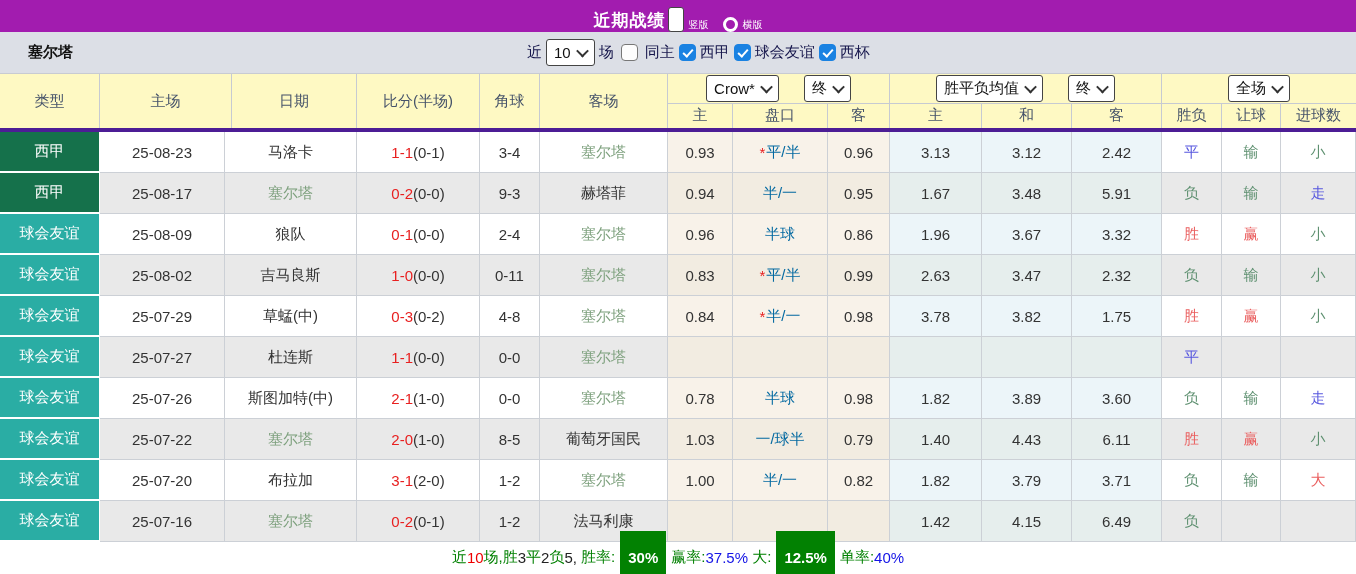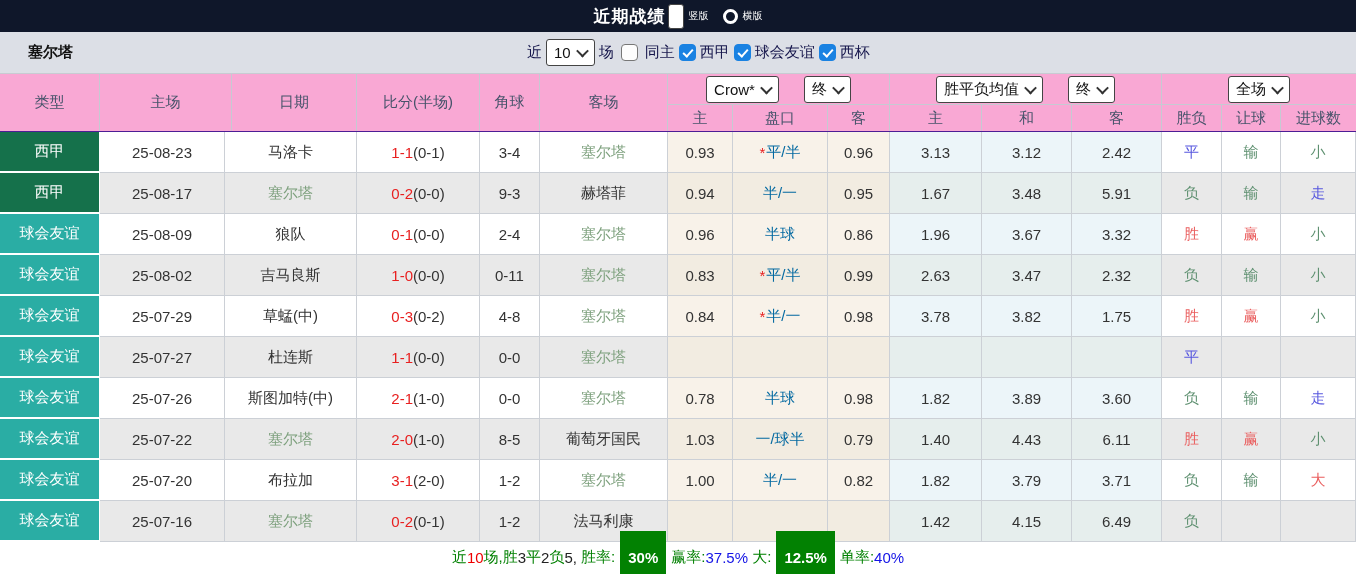--- a/index.html
+++ b/index.html
@@ -2,38 +2,38 @@
 <html><head>
 <meta charset="utf-8">
 <style>
   html,body{margin:0;padding:0;background:#fff;}
   body{width:1356px;height:574px;font-family:"Liberation Sans","DejaVu Sans",sans-serif;overflow:hidden;}
   
   .cw0{width:100px}.cw1{width:125px}.cw2{width:132px}.cw3{width:123px}.cw4{width:60px}
   .cw5{width:128px}.cw6{width:65px}.cw7{width:95px}.cw8{width:62px}.cw9{width:92px}
   .cw10{width:90px}.cw11{width:90px}.cw12{width:60px}.cw13{width:59px}.cw14{width:75px}
 
-  .titlebar{height:32px;background:#0f172a;display:flex;align-items:center;justify-content:center;color:#fff;}
+  .titlebar{height:32px;background:#a21caf;display:flex;align-items:flex-end;justify-content:center;color:#fff;}
   .titlebar .title{font-size:17px;font-weight:bold;letter-spacing:1px;}
   .radio{display:inline-block;width:13px;height:13px;border-radius:50%;margin:0 5px 0 2px;box-sizing:border-box;cursor:pointer;}
   .radio.sel{background:#fff;}
   .radio.unsel{border:3px solid #fff;background:transparent;width:15px;height:15px;margin-left:14px;}
   .radio-label{font-size:10px;}
 
   .filterbar{height:42px;background:#dcdfe6;position:relative;display:flex;align-items:center;font-size:15px;color:#14144a;border-bottom:1px solid #c8cbd2;box-sizing:border-box;}
   .teamname{position:absolute;left:28px;font-weight:bold;font-size:15px;color:#111;}
   .filter-controls{position:absolute;left:527px;display:flex;align-items:center;gap:4px;}
   .sel{display:inline-flex;align-items:center;background:#fff;border:1px solid #444;border-radius:3px;padding:0 7px;height:25px;font-size:15px;color:#111;cursor:pointer;white-space:nowrap;}
   .chev{display:inline-block;width:7px;height:7px;border-right:2px solid #333;border-bottom:2px solid #333;transform:rotate(45deg) translate(-1px,-1px);margin-left:7px;}
   .cb{display:inline-block;width:17px;height:17px;border-radius:4px;box-sizing:border-box;position:relative;cursor:pointer;}
   .cb.unchecked{background:#fdfdfd;border:1px solid #777;margin:0 3px;}
   .cb.checked{background:#1a82e2;border:1px solid #1a82e2;}
   .cb.checked::after{content:"";position:absolute;left:5px;top:2px;width:4px;height:8px;border:solid #fff;border-width:0 2px 2px 0;transform:rotate(42deg);}
 
-  .thead{display:flex;height:58px;background:#f9a8d4;border-bottom:1px solid #4c1d95;box-sizing:border-box;color:#46536a;}
+  .thead{display:flex;height:58px;background:#fef9c3;border-bottom:4px solid #4c1d95;box-sizing:border-box;color:#46536a;}
   .hcell{display:flex;align-items:center;justify-content:center;border-right:1px solid #c6cad2;box-sizing:border-box;height:100%;font-size:15px;}
   .hright{display:flex;flex-direction:column;width:688px;}
   .hsels{height:31px;display:flex;align-items:center;box-sizing:border-box;}
   .hgroup{display:flex;align-items:center;justify-content:center;gap:25px;height:100%;border-right:1px solid #c6cad2;box-sizing:border-box;}
   .g1{width:222px}.g2{width:272px}.g3{width:194px;border-right:none;}
   .hsubs{height:27px;display:flex;border-top:1px solid #c6cad2;box-sizing:border-box;}
   .hsub{display:flex;align-items:center;justify-content:center;border-right:1px solid #c6cad2;box-sizing:border-box;font-size:15px;height:100%;}
   .hsub:last-child{border-right:none;}
 
   .trow{display:flex;height:41px;box-sizing:border-box;}

